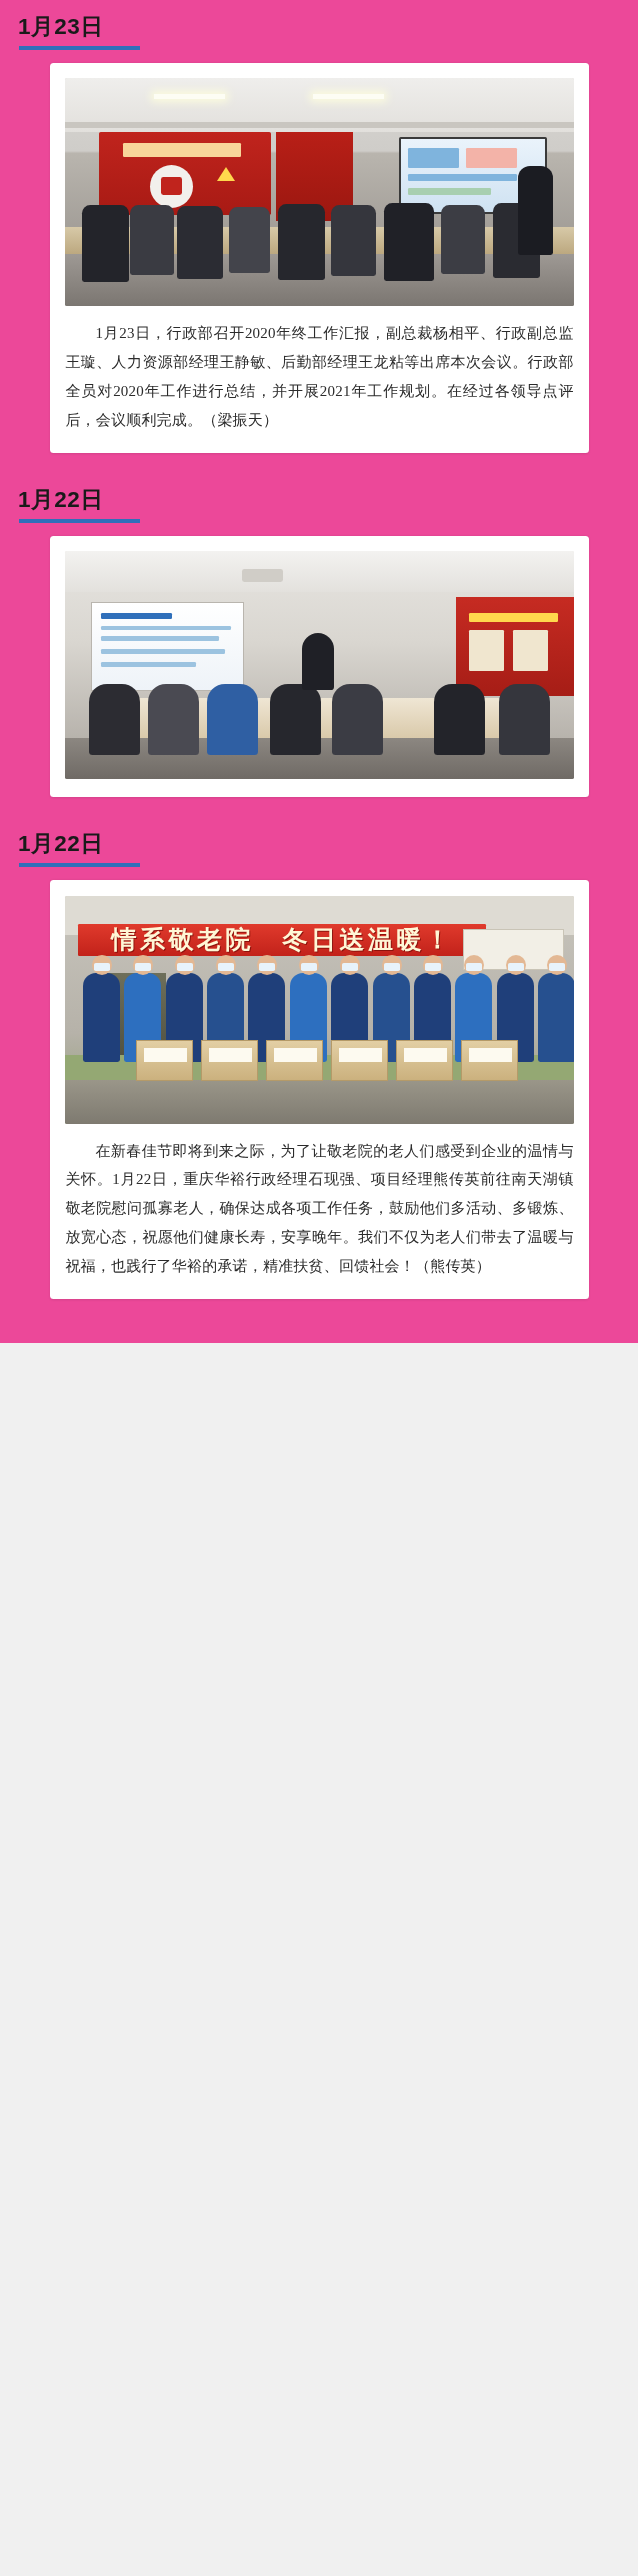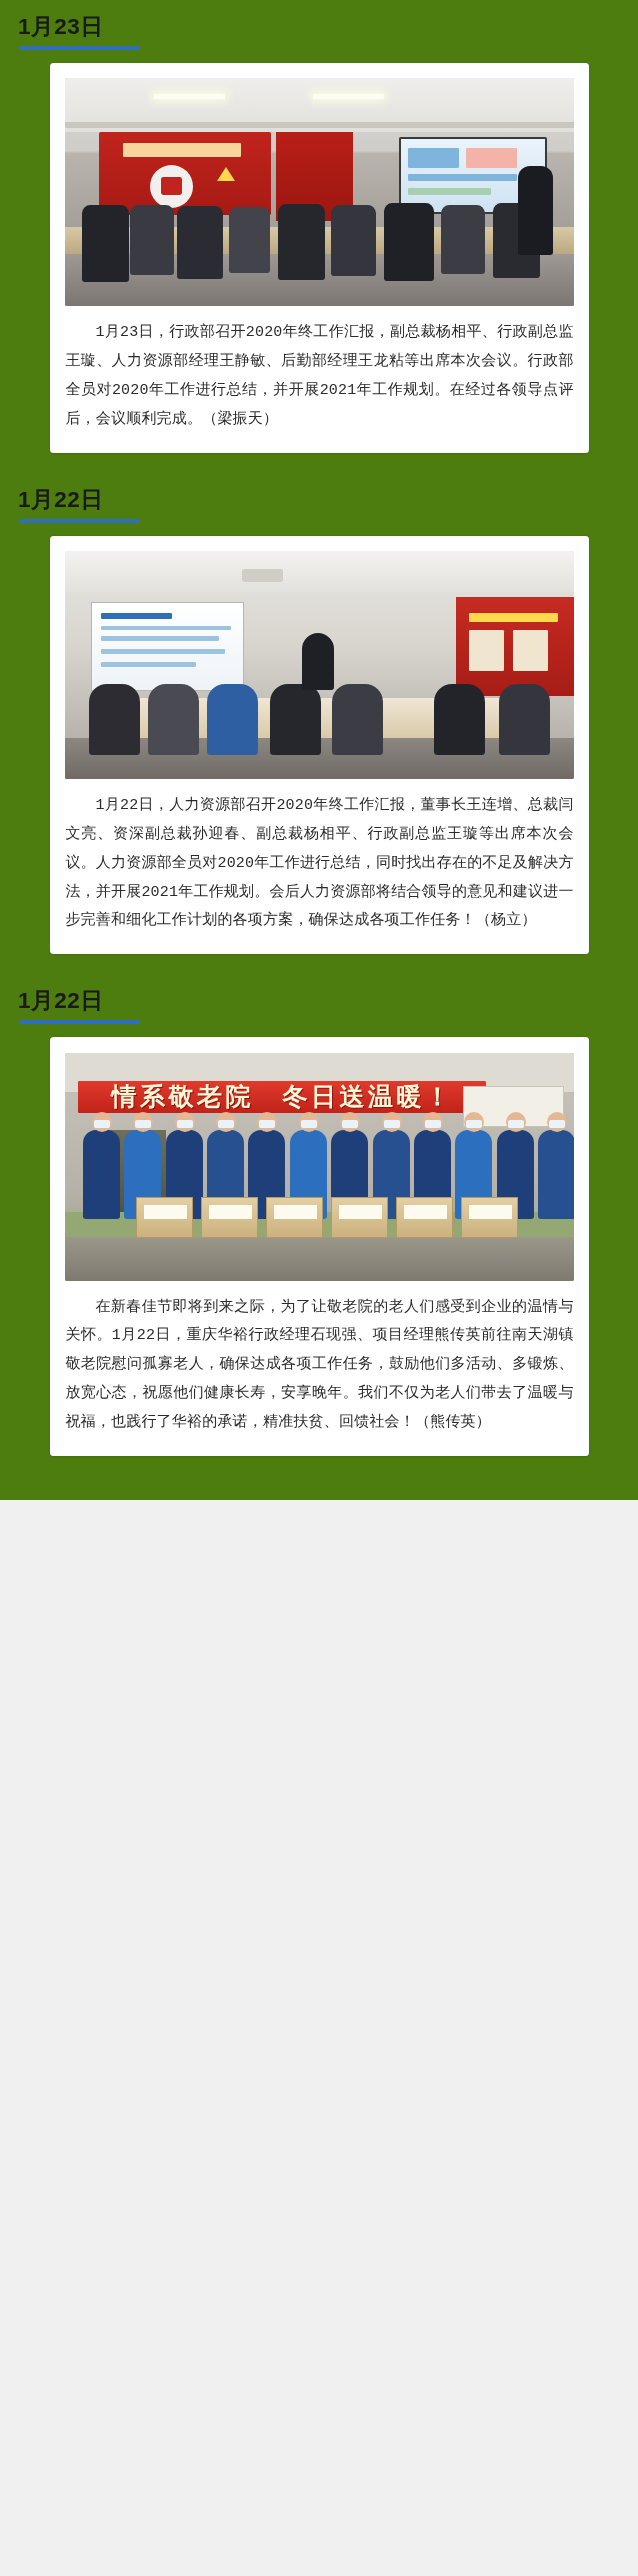--- a/index.html
+++ b/index.html
@@ -7,21 +7,21 @@
     margin: 0;
     padding: 0;
     background: #f0f0f0;
     font-family: "Liberation Sans", sans-serif;
   }
   body {
     width: 639px;
   }
   .page {
     width: 639px;
-    background: #4d7c0f;
+    background: #ec4899;
     padding: 0 0 24px 0;
   }
   .entry {
     margin: 0 0 0 0;
   }
   .date-header {
     padding: 13px 0 0 18px;
   }
   .date-text {
     font-size: 22.5px;
@@ -223,21 +223,21 @@
     content:""; position:absolute; left:1.8px; top:8.3px; width:16.6px; height:8.3px;
     background:#e8f3fb; border-radius:1.8px;
   }
   .caption {
     margin-top: 13px;
     font-size: 15px;
     line-height: 1.92;
     color: #2b2b2b;
     text-align: justify;
     text-indent: 2em;
-    font-family: Liberation Mono, monospace;
+    font-family: Liberation Serif, serif;
     letter-spacing: 0.2px;
   }
 </style>
 </head>
 <body>
 
 <div class="page">
 
   <div class="entry">
     <div class="date-header">
@@ -305,21 +305,20 @@
         <div class="p2-floor"></div>
         <div class="p2-person" style="left:24px;"></div>
         <div class="p2-person" style="left:83px;background:#4a4a52;"></div>
         <div class="p2-person" style="left:142px;background:#2f5fa3;"></div>
         <div class="p2-person" style="left:205px;background:#26272d;"></div>
         <div class="p2-person" style="left:267px;background:#3b3c44;"></div>
         <div class="p2-person" style="right:89px;background:#23242a;"></div>
         <div class="p2-person" style="right:24px;background:#35363d;"></div>
         <div class="p2-person" style="left:237px;bottom:89px;width:32px;height:57px;background:#1f2026;"></div>
       </div>
-      <div class="caption">1月22日，人力资源部召开2020年终工作汇报，董事长王连增、总裁闫文亮、资深副总裁孙迎春、副总裁杨相平、行政副总监王璇等出席本次会议。人力资源部全员对2020年工作进行总结，同时找出存在的不足及解决方法，并开展2021年工作规划。会后人力资源部将结合领导的意见和建议进一步完善和细化工作计划的各项方案，确保达成各项工作任务！（杨立）</div>
     </div>
   </div>
 
   <div class="entry">
     <div class="date-header">
       <div class="date-text">1月22日</div>
       <div class="date-underline"></div>
     </div>
     <div class="card">
       <div class="photo photo3">

